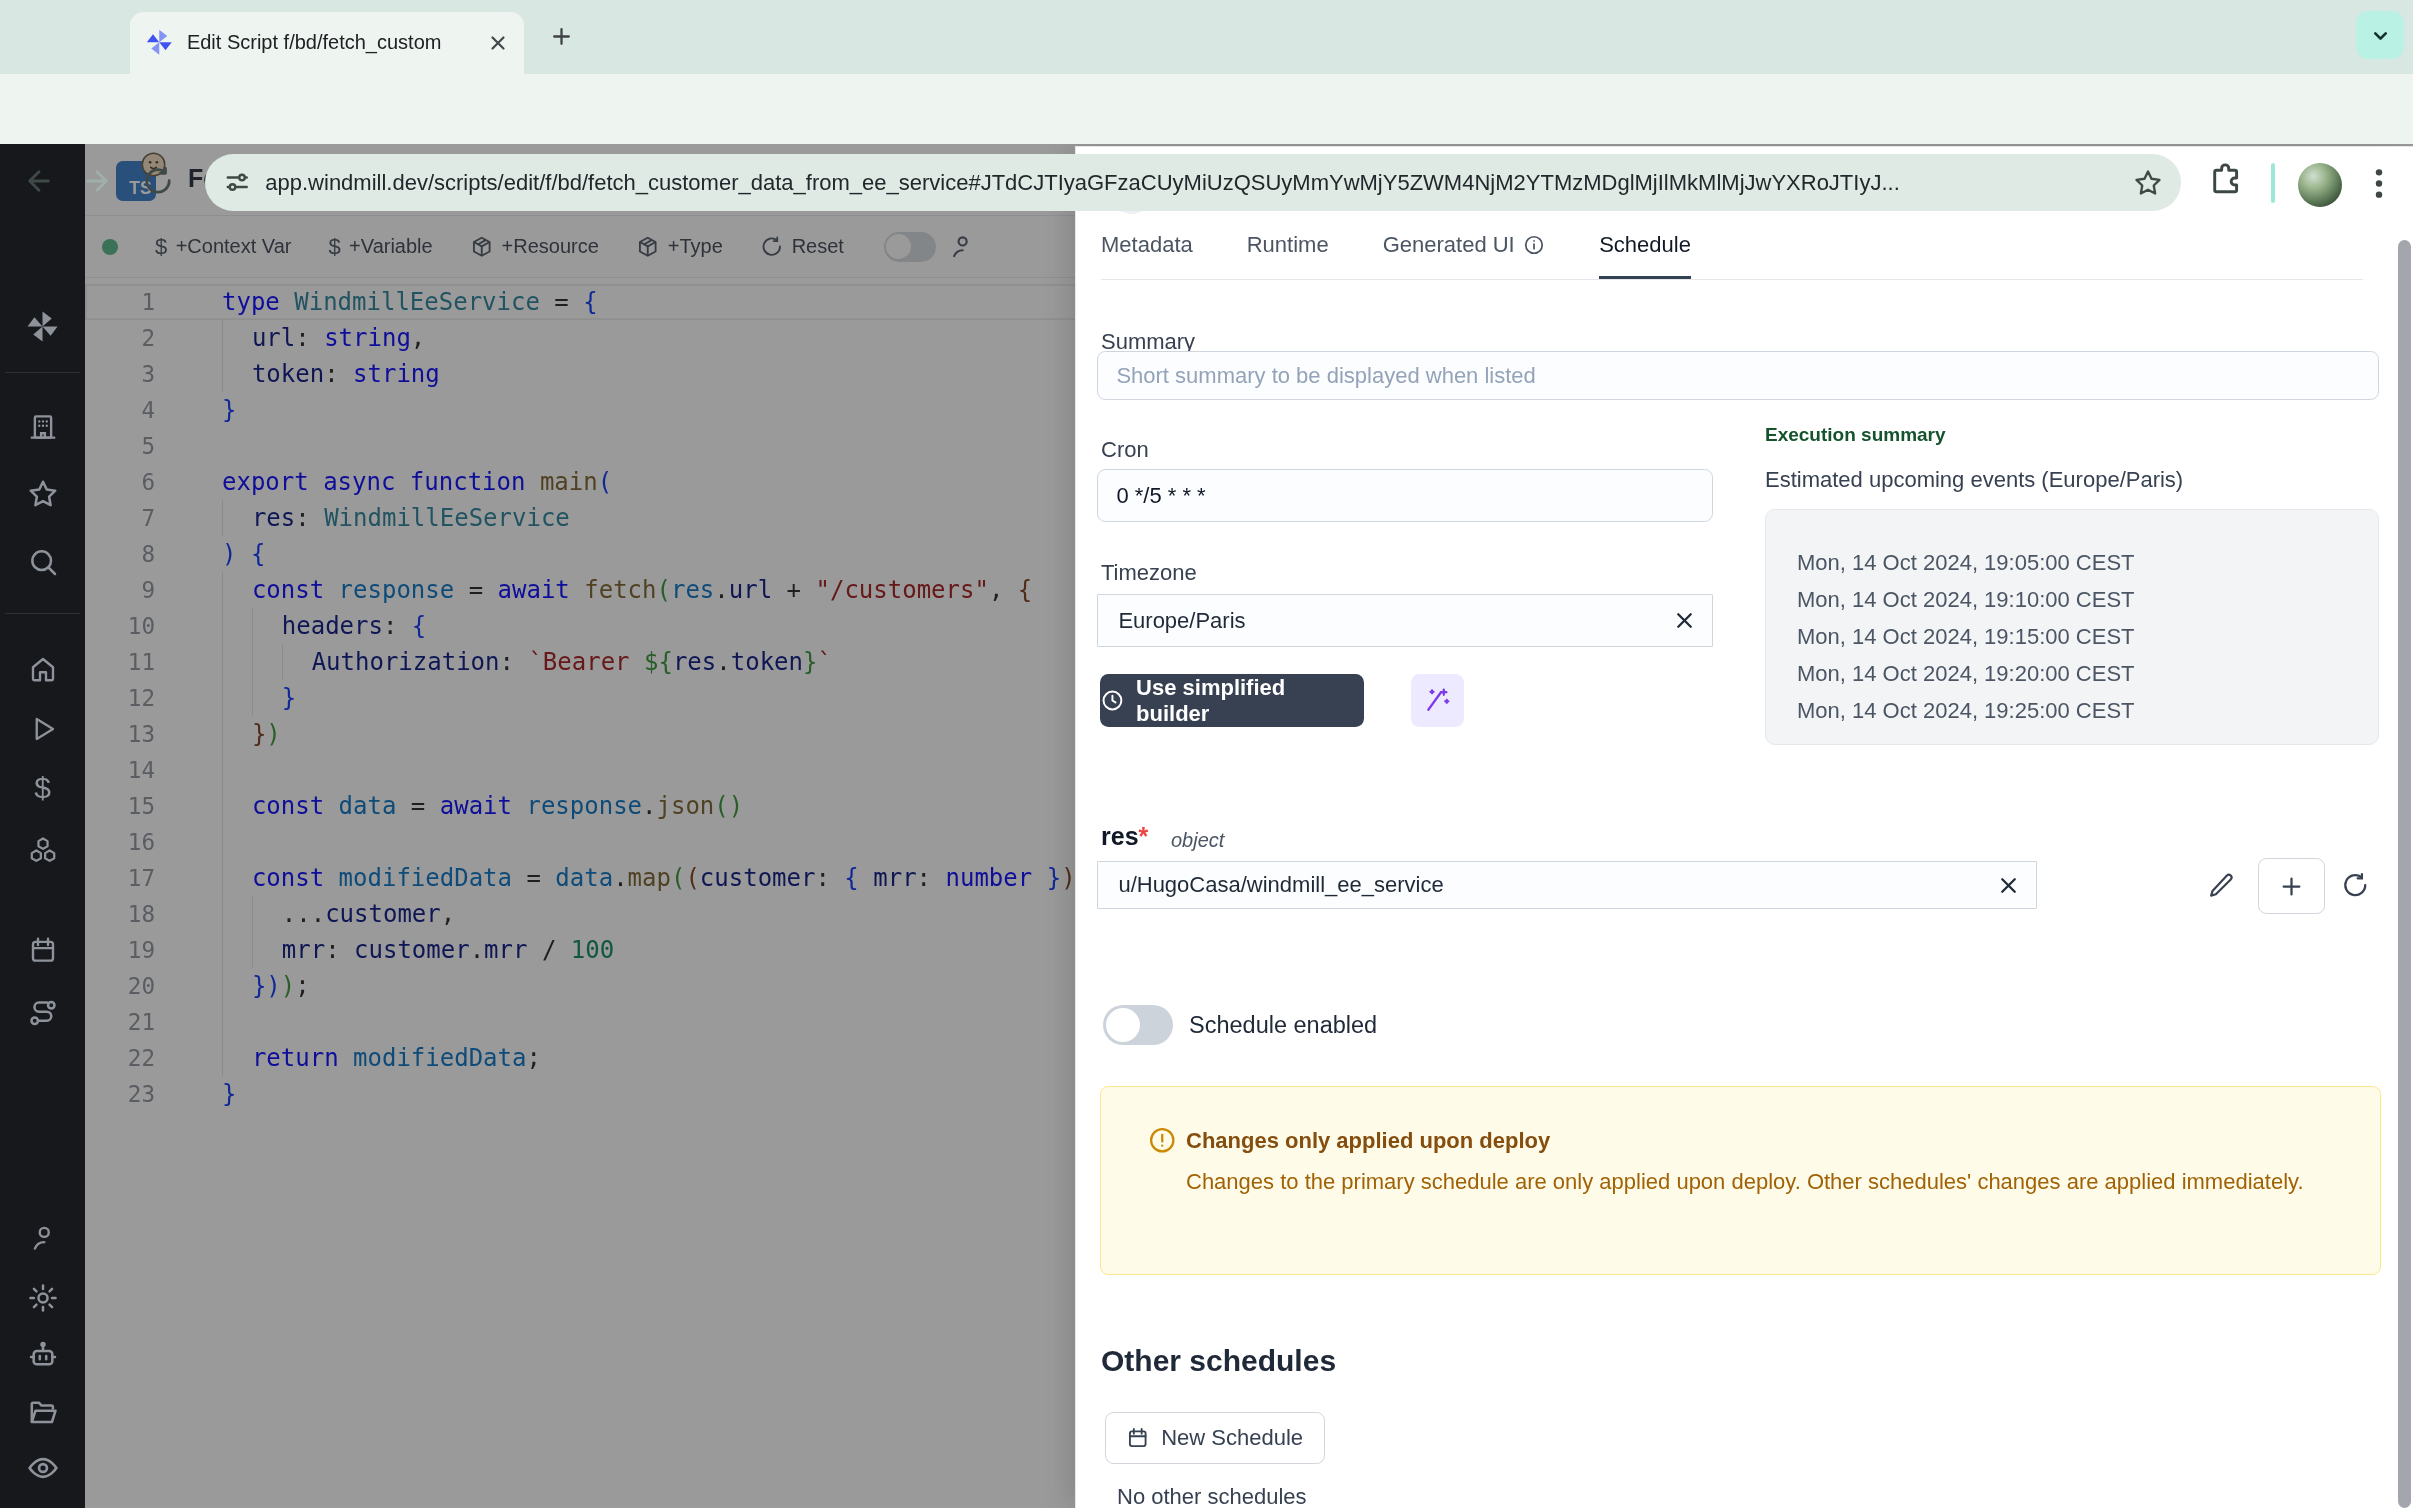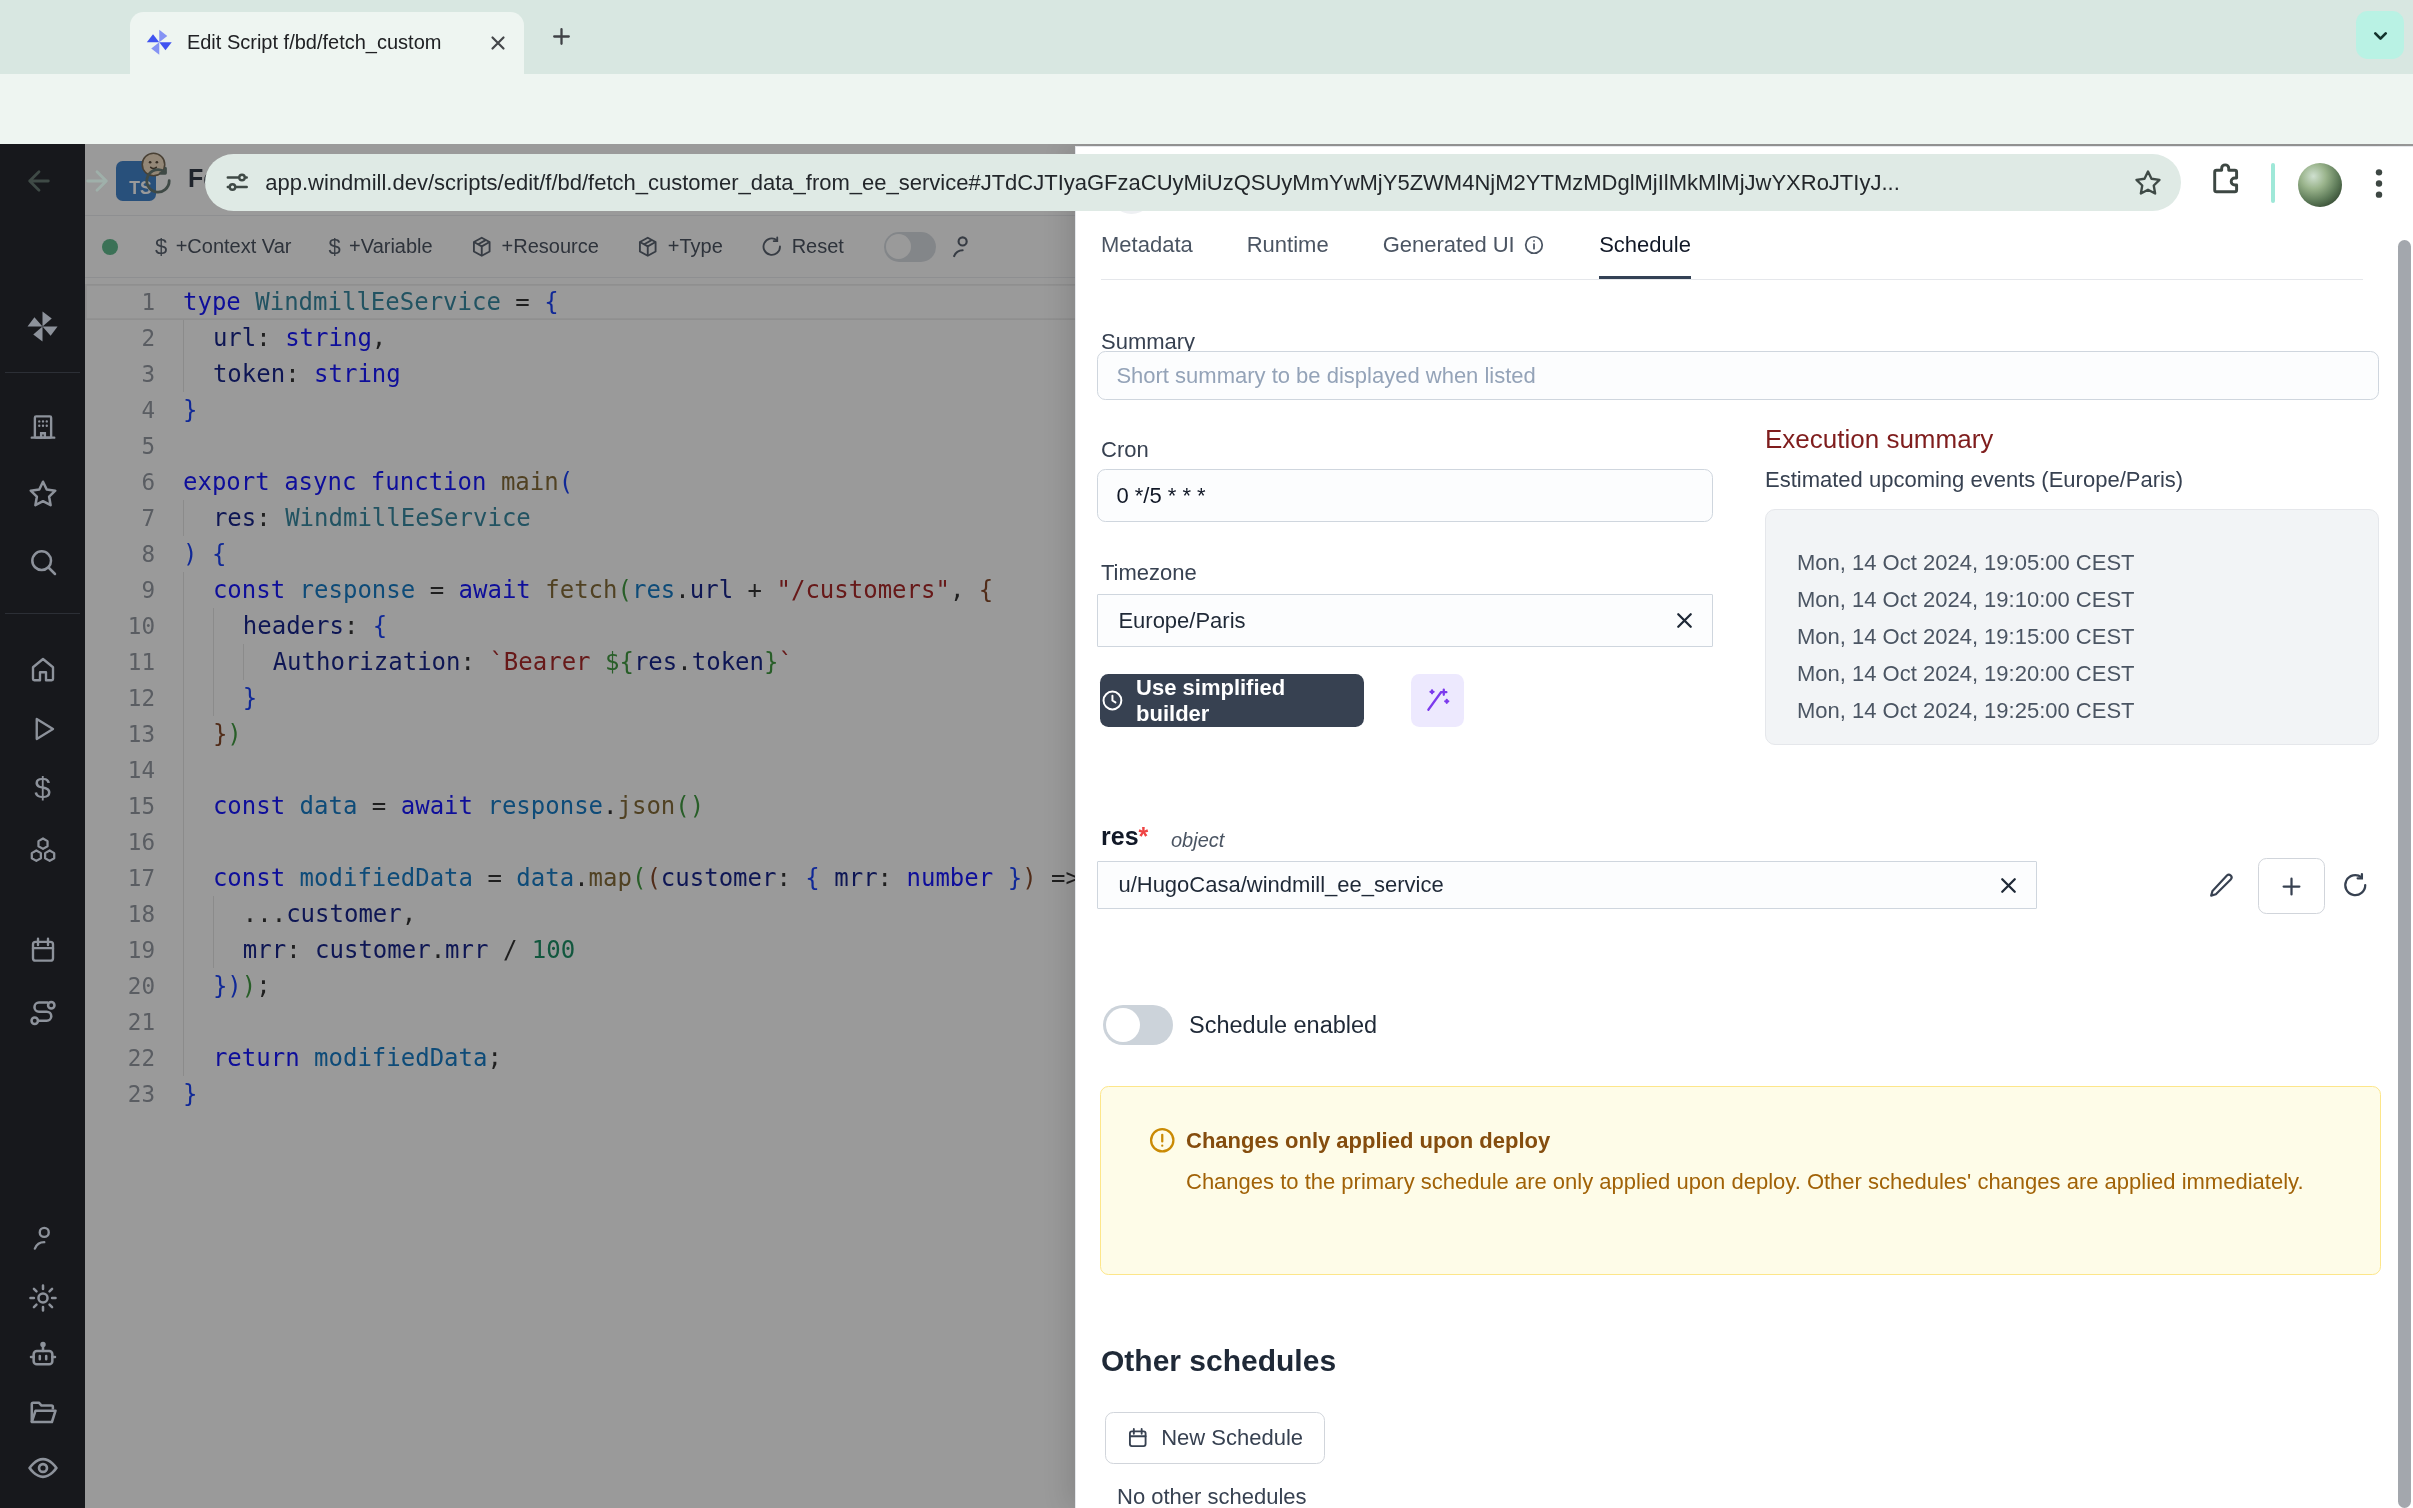--- a/index.html
+++ b/index.html
@@ -48,21 +48,21 @@
   .gdot{width:16px;height:16px;border-radius:50%;background:#53b483;margin-left:17px;}
   .tbtn{display:flex;align-items:center;gap:8.4px;font-size:20px;color:#3b4453;font-weight:500;margin-left:37px;white-space:nowrap;}
   .dollar{font-size:22px;color:#4b5563;}
   .mini-toggle{width:52px;height:30px;border-radius:15px;background:#d6dbe1;position:relative;margin-left:40px;flex:none;}
   .mini-toggle::after{content:"";position:absolute;left:2.5px;top:2.5px;width:25px;height:25px;border-radius:50%;background:#fff;}
 
   .codewrap{position:absolute;left:0;top:140px;right:0;bottom:0;font-family:"DejaVu Sans Mono",monospace;font-size:24px;}
   .cline{display:flex;height:36px;line-height:36px;white-space:pre;}
   .cline.active{box-shadow:inset 0 0 0 1.7px #ececec;}
   .lnum{width:70px;text-align:right;color:#8a909a;font-size:22.6px;flex:none;}
-  .lcode{margin-left:28px;}
+  .lcode{margin-left:67px;}
   .ind{display:inline-block;width:2ch;border-left:0.8px solid #e4e4e4;height:36px;vertical-align:top;}
   .tk-k{color:#0000ff}.tk-t{color:#267f99}.tk-s{color:#a31515}.tk-n{color:#098658}
   .tk-pr{color:#001080}.tk-c{color:#0070c1}.tk-fn{color:#795e26}.tk-p{color:#1f1f1f}
   .tk-b1{color:#0431fa}.tk-b2{color:#319331}.tk-b3{color:#7b3814}
 
   .dim{position:absolute;left:85px;top:144px;right:0;bottom:0;background:rgba(30,30,30,0.45);z-index:5;}
 
   
   .drawer{position:absolute;left:1075px;top:146px;right:0;bottom:0;background:#fff;z-index:10;
           border-top:0.8px solid #e5e7eb;border-left:0.8px solid #e5e7eb;box-shadow:-8.4px 0 25px rgba(0,0,0,0.12);}
@@ -73,21 +73,21 @@
   .dtab{font-size:22px;color:#4b5563;display:flex;align-items:center;gap:8.4px;padding-bottom:13.4px;border-bottom:3.4px solid transparent;}
   .dtab.active{color:#111827;font-weight:500;border-bottom-color:#334155;}
   .flabel{position:absolute;font-size:22px;color:#374151;}
   .tinput{position:absolute;box-sizing:border-box;border:0.8px solid #cfd6de;border-radius:8.4px;background:#fcfdfe;
           font-size:22px;color:#111827;font-family:"Liberation Sans",sans-serif;padding:0 18.4px;outline:none;}
   .tinput::placeholder{color:#94a3b8;}
   .inputwrap{position:absolute;box-sizing:border-box;border:0.8px solid #cfd6de;border-radius:1px;background:#fcfdfe;
              display:flex;align-items:center;padding:0 15px 0 18.4px;}
   .inputwrap input{flex:1;border:none;background:transparent;font-size:22px;color:#1f2937;outline:none;
                    font-family:"Liberation Sans",sans-serif;min-width:0;}
-  .exec-h{position:absolute;font-size:26px;font-weight:400;color:#7f1d1d;}
+  .exec-h{position:absolute;font-size:19px;font-weight:700;color:#14532d;}
   .exec-sub{position:absolute;font-size:22px;color:#374151;}
   .eventsbox{position:absolute;background:#f2f4f6;border:0.8px solid #e5e7eb;border-radius:10px;
              padding:34px 0 0 31px;box-sizing:border-box;}
   .eventrow{font-size:22px;color:#4b5563;line-height:37px;white-space:nowrap;}
   .builderbtn{position:absolute;background:#374151;border-radius:8.4px;display:flex;align-items:center;justify-content:center;
               gap:11.7px;color:#fff;font-size:22px;font-weight:600;}
   .wandbtn{position:absolute;background:#ede9fe;border-radius:8.4px;display:flex;align-items:center;justify-content:center;}
   .resname{position:absolute;font-size:25px;font-weight:700;color:#111827;}
   .resname .req{color:#ef4444;}
   .restype{position:absolute;font-size:20px;font-style:italic;color:#4b5563;}

